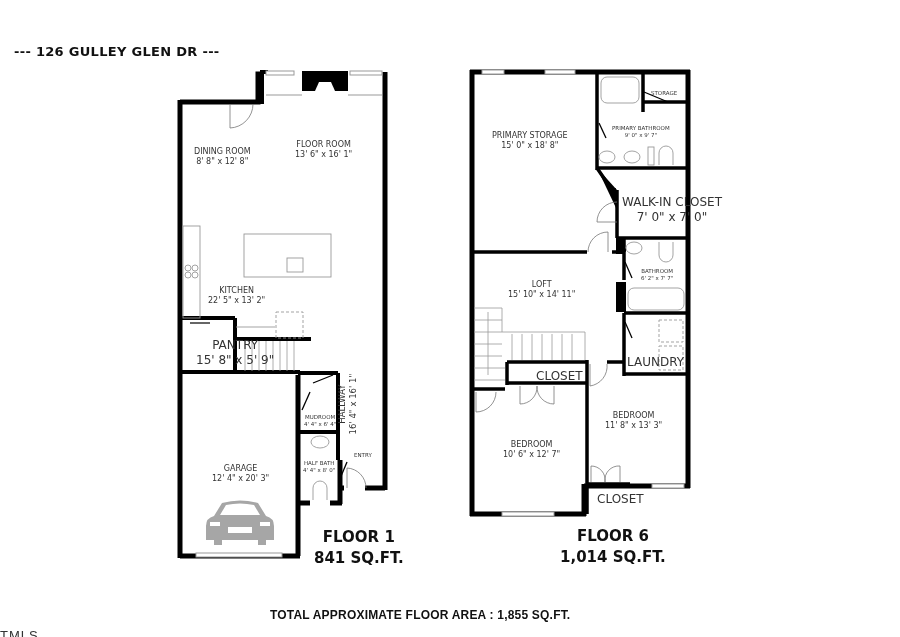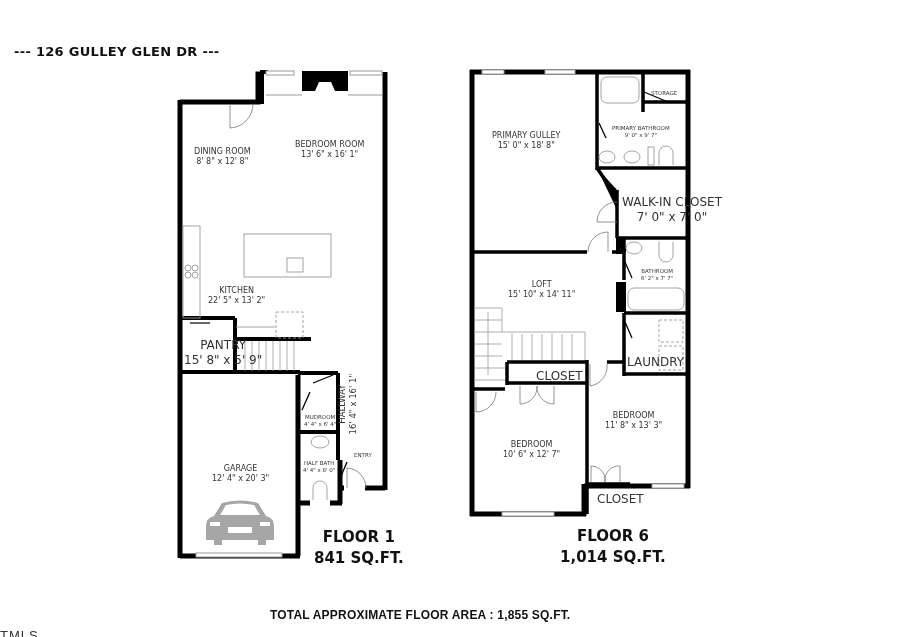--- a/index.html
+++ b/index.html
@@ -232,28 +232,28 @@
       <line x1="488" y1="312" x2="488" y2="375"></line>
     </g>
   </g>
 </svg>
 
 <div class="lbl fs8" style="left:194px;top:147px;">
   <span class="n">DINING ROOM</span>
   <span class="d">8' 8" x 12' 8"</span>
 </div>
 <div class="lbl fs8" style="left:295px;top:140px;">
-  <span class="n">BEDROOM ROOM</span>
+  <span class="n">FLOOR ROOM</span>
   <span class="d">13' 6" x 16' 1"</span>
 </div>
 <div class="lbl fs8" style="left:208px;top:286px;">
   <span class="n">KITCHEN</span>
   <span class="d">22' 5" x 13' 2"</span>
 </div>
-<div class="lbl fs7" style="left:184px;top:338px;">
+<div class="lbl fs7" style="left:196px;top:338px;">
   <span class="n">PANTRY</span>
   <span class="d">15' 8" x 5' 9"</span>
 </div>
 <div class="lbl fs8" style="left:212px;top:464px;">
   <span class="n">GARAGE</span>
   <span class="d">12' 4" x 20' 3"</span>
 </div>
 <div class="lbl fs5" style="left:304px;top:414px;">
   <span class="n">MUDROOM</span>
   <span class="d">4' 4" x 6' 4"</span>
@@ -268,21 +268,21 @@
 </div>
 <div class="lbl fs5" style="left:354px;top:452px;">
   <span class="n">ENTRY</span>
 </div>
 <div class="floorlbl" style="left:314px;top:527px;">
   <span style="display:block">FLOOR 1</span>
   <span style="display:block">841 SQ.FT.</span>
 </div>
 
 <div class="lbl fs8" style="left:492px;top:131px;">
-  <span class="n">PRIMARY GULLEY</span>
+  <span class="n">PRIMARY STORAGE</span>
   <span class="d">15' 0" x 18' 8"</span>
 </div>
 <div class="lbl fs5" style="left:651px;top:90px;">
   <span class="n">STORAGE</span>
 </div>
 <div class="lbl fs5" style="left:612px;top:125px;">
   <span class="n">PRIMARY BATHROOM</span>
   <span class="d">9' 0" x 9' 7"</span>
 </div>
 <div class="lbl fs7" style="left:622px;top:195px;">

